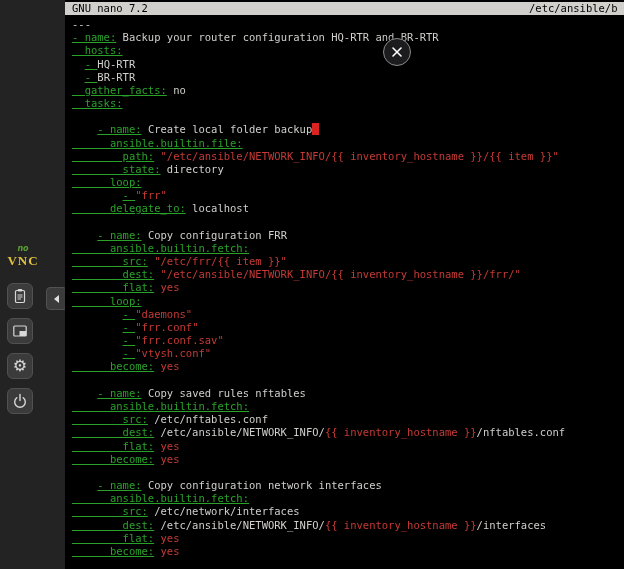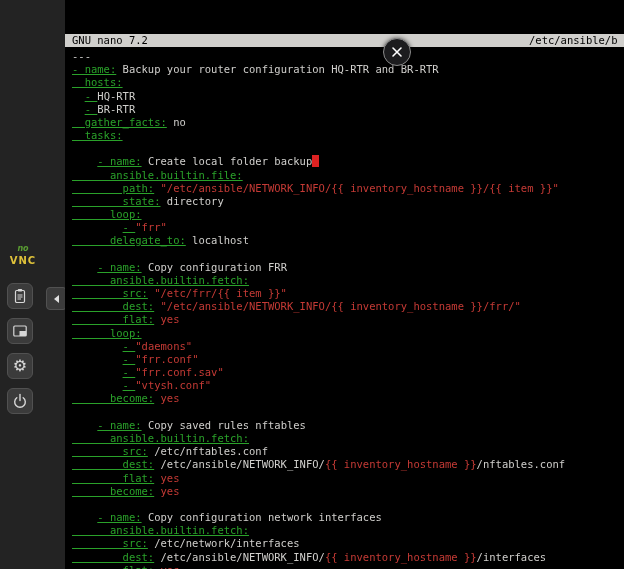--- a/index.html
+++ b/index.html
@@ -3,31 +3,31 @@
 <meta charset="utf-8">
 <style>
   html,body{margin:0;padding:0;background:#000;}
   #screen{position:relative;width:624px;height:569px;background:#000;overflow:hidden;
           font-family:"DejaVu Sans Mono",monospace;}
 
   
   #sidebar{position:absolute;left:0;top:0;bottom:0;width:65px;background:var(--c-sidebar-bg,#232323);}
   .logo{position:absolute;top:245px;left:0;width:46px;text-align:center;font-family:"DejaVu Sans",sans-serif;}
   .logo-no{display:block;color:var(--c-logo-no,#5a9e32);font-size:8px;line-height:8px;font-weight:bold;font-style:italic;}
-  .logo-vnc{display:block;color:var(--c-logo-vnc,#dfc23a);font-size:10px;line-height:15px;font-weight:bold;letter-spacing:1px;}
+  .logo-vnc{display:block;color:var(--c-logo-vnc,#dfc23a);font-size:13px;line-height:15px;font-weight:bold;letter-spacing:1px;font-family:Liberation Serif, serif;}
   .vnc-btn{position:absolute;left:7px;width:26px;height:26px;border-radius:6px;background:#3b3b3b;
            border:1px solid #515151;display:flex;align-items:center;justify-content:center;padding:0;cursor:pointer;}
   .vnc-btn svg{display:block;}
   .gear{font-family:"DejaVu Sans",sans-serif;font-size:16px;line-height:16px;color:#d8d8d8;}
   .handle{position:absolute;left:46px;top:287px;width:19px;height:21px;background:#3b3b3b;
           border:1px solid #515151;border-radius:4px;display:flex;align-items:center;justify-content:center;cursor:pointer;}
   .tri{width:0;height:0;border-right:5px solid #e0e0e0;border-top:4px solid transparent;border-bottom:4px solid transparent;}
 
   
-  #terminal{position:absolute;left:65px;right:0;top:0;bottom:0;background:var(--c-term-bg,#000);overflow:hidden;margin-top:32px;}
+  #terminal{position:absolute;left:65px;right:0;top:0;bottom:0;background:var(--c-term-bg,#000);overflow:hidden;}
   #titlebar{margin-top:2px;height:13px;background:var(--c-titlebar-bg,#d0cfcc);color:var(--c-titlebar-text,#000);
             font-size:10.5px;line-height:13px;position:relative;overflow:hidden;white-space:nowrap;}
   #app-title{padding-left:7px;}
   #file-path{position:absolute;left:464px;top:0;}
   #editor{padding:3px 0 0 7px;font-size:10.5px;line-height:13.18px;white-space:pre;cursor:text;}
   .line{height:13.18px;}
   .seg-k{color:var(--c-key,#2aa22a);text-decoration:underline;}
   .seg-p{color:var(--c-text,#d0cfcc);}
   .seg-s{color:var(--c-string,#c53a35);}
   .seg-cur{background:var(--c-cursor,#dd2222);color:var(--c-cursor,#dd2222);}

